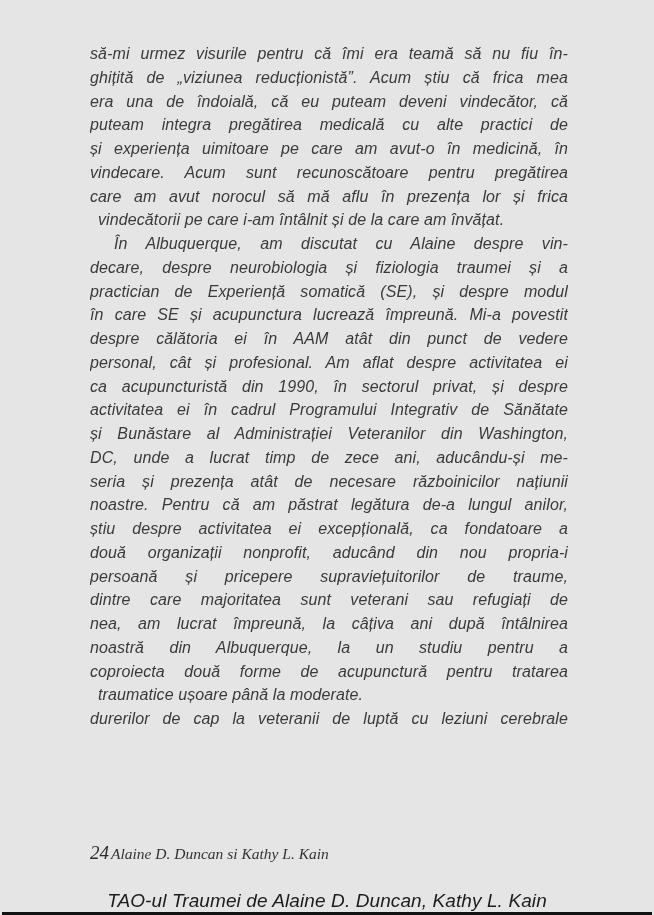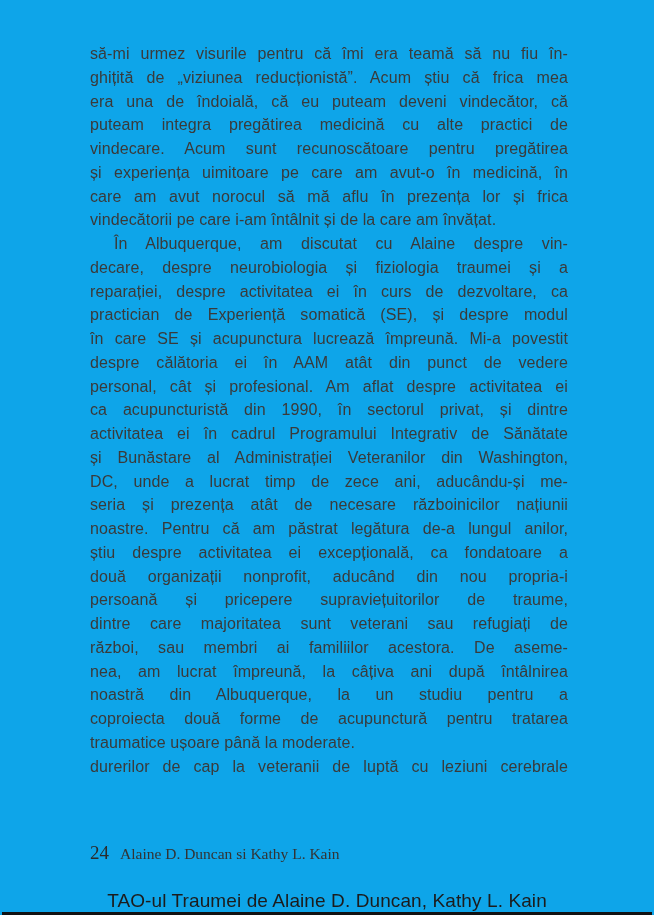--- a/index.html
+++ b/index.html
@@ -6,21 +6,22 @@
   html, body { width: 654px; height: 915px; }
   body {
     background: #ffffff;
     font-family: "Liberation Sans", sans-serif;
     position: relative;
     overflow: hidden;
   }
   .page {
     position: absolute;
     inset: 0;
-    background: #0ea5e9;
+    background: #e5e5e5;
+    font-style: italic;
   }
   .text-block {
     position: absolute;
     left: 90px;
     top: 42px;
     width: 478px;
     color: #3a3a3a;
     font-size: 16px;
     letter-spacing: 0.1px;
   }
@@ -29,35 +30,36 @@
     height: 23.75px;
     line-height: 23.75px;
     text-align: justify;
     text-align-last: justify;
     text-justify: inter-word;
     overflow: hidden;
     white-space: nowrap;
   }
   .line.last {
     text-align-last: left;
+    margin-left: 8px;
   }
   .line.indent {
     text-indent: 24px;
   }
   .footer {
     position: absolute;
     left: 90px;
     top: 842px;
     font-family: "Liberation Serif", serif;
     color: #2b2b2b;
     white-space: nowrap;
   }
   .page-num {
     font-size: 19px;
-    margin-right: 11px;
+    margin-right: 2px;
   }
   .running-head {
     font-size: 15.5px;
     color: #333333;
   }
   .caption {
     position: absolute;
     left: 0;
     right: 0;
     top: 890px;
@@ -78,45 +80,43 @@
 </head>
 <body>
 
 <div class="page">
 
   <div class="text-block" id="body-text">
       <div class="paragraph">
         <div class="line">să-mi urmez visurile pentru că îmi era teamă să nu fiu în-</div>
         <div class="line">ghițită de „viziunea reducționistă”. Acum știu că frica mea</div>
         <div class="line">era una de îndoială, că eu puteam deveni vindecător, că</div>
-        <div class="line">puteam integra pregătirea medicină cu alte practici de</div>
+        <div class="line">puteam integra pregătirea medicală cu alte practici de</div>
+        <div class="line">și experiența uimitoare pe care am avut-o în medicină, în</div>
         <div class="line">vindecare. Acum sunt recunoscătoare pentru pregătirea</div>
-        <div class="line">și experiența uimitoare pe care am avut-o în medicină, în</div>
         <div class="line">care am avut norocul să mă aflu în prezența lor și frica</div>
         <div class="line last">vindecătorii pe care i-am întâlnit și de la care am învățat.</div>
       </div>
       <div class="paragraph">
         <div class="line indent">În Albuquerque, am discutat cu Alaine despre vin-</div>
         <div class="line">decare, despre neurobiologia și fiziologia traumei și a</div>
-        <div class="line">reparației, despre activitatea ei în curs de dezvoltare, ca</div>
         <div class="line">practician de Experiență somatică (SE), și despre modul</div>
         <div class="line">în care SE și acupunctura lucrează împreună. Mi-a povestit</div>
         <div class="line">despre călătoria ei în AAM atât din punct de vedere</div>
         <div class="line">personal, cât și profesional. Am aflat despre activitatea ei</div>
-        <div class="line">ca acupuncturistă din 1990, în sectorul privat, și dintre</div>
+        <div class="line">ca acupuncturistă din 1990, în sectorul privat, și despre</div>
         <div class="line">activitatea ei în cadrul Programului Integrativ de Sănătate</div>
         <div class="line">și Bunăstare al Administrației Veteranilor din Washington,</div>
         <div class="line">DC, unde a lucrat timp de zece ani, aducându-și me-</div>
         <div class="line">seria și prezența atât de necesare războinicilor națiunii</div>
         <div class="line">noastre. Pentru că am păstrat legătura de-a lungul anilor,</div>
         <div class="line">știu despre activitatea ei excepțională, ca fondatoare a</div>
         <div class="line">două organizații nonprofit, aducând din nou propria-i</div>
         <div class="line">persoană și pricepere supraviețuitorilor de traume,</div>
         <div class="line">dintre care majoritatea sunt veterani sau refugiați de</div>
-        <div class="line">război, sau membri ai familiilor acestora. De aseme-</div>
         <div class="line">nea, am lucrat împreună, la câțiva ani după întâlnirea</div>
         <div class="line">noastră din Albuquerque, la un studiu pentru a</div>
         <div class="line">coproiecta două forme de acupunctură pentru tratarea</div>
         <div class="line last">traumatice ușoare până la moderate.</div>
         <div class="line">durerilor de cap la veteranii de luptă cu leziuni cerebrale</div>
       </div>
     </div>
 
   <div class="footer">
     <span class="page-num">24</span><span class="running-head">Alaine D. Duncan si Kathy L. Kain</span>

